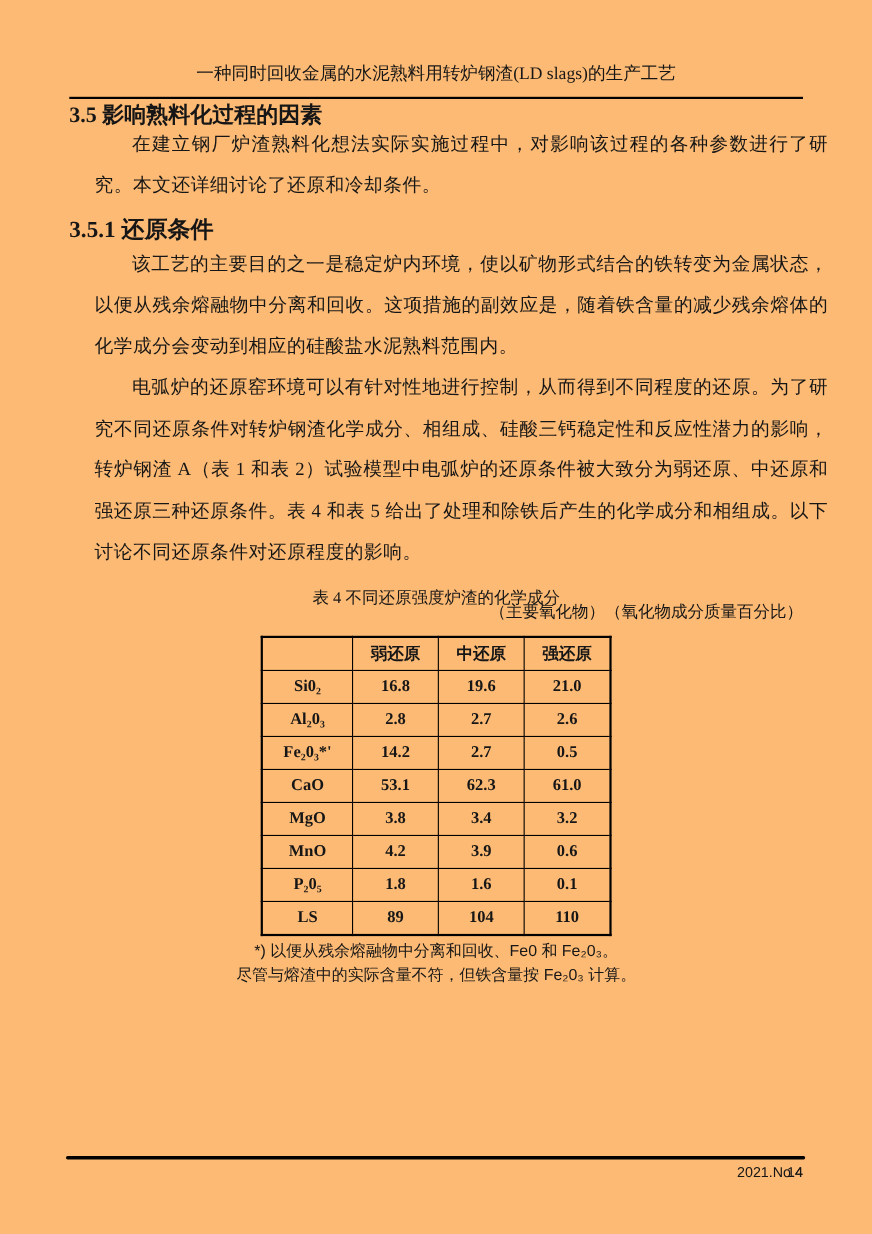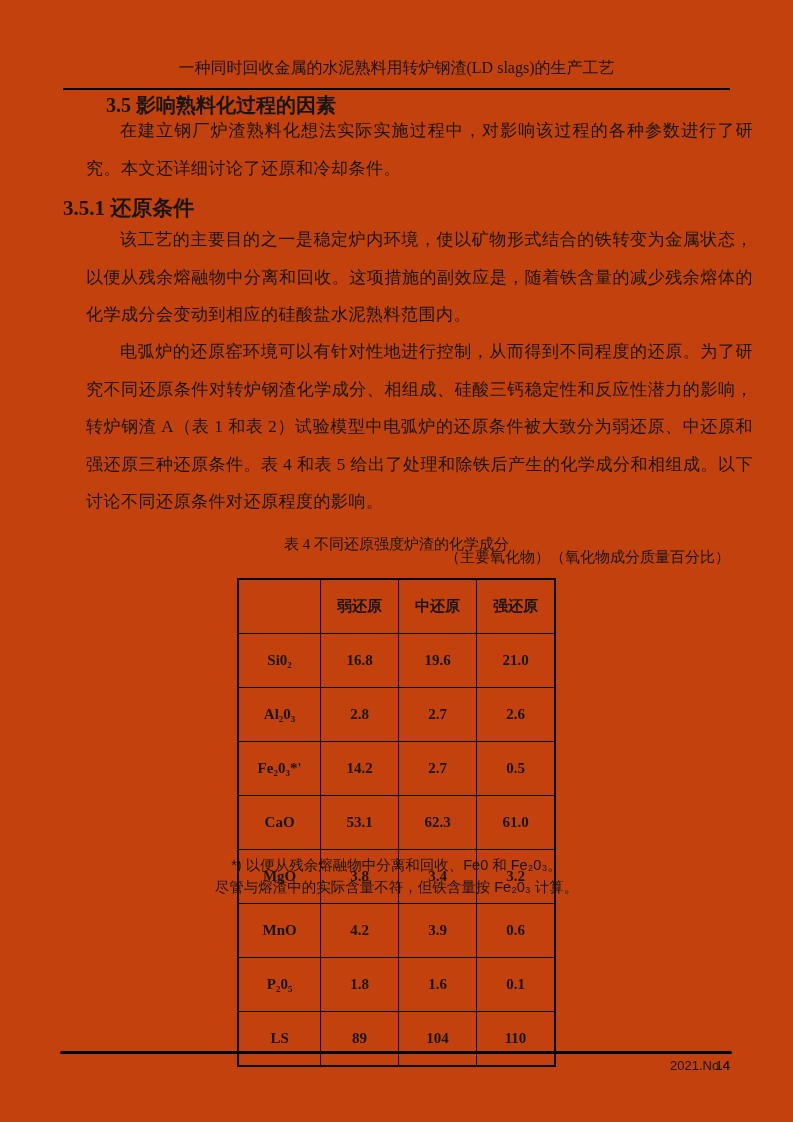--- a/index.html
+++ b/index.html
@@ -4,21 +4,21 @@
 <style>
   html, body {
     margin: 0;
     padding: 0;
     background: #ffffff;
   }
   .page {
     position: relative;
     width: 793px;
     height: 1122px;
-    background: #c2410c;
+    background: #fdba74;
     outline: 1px solid #e3e3e3;
     overflow: hidden;
     font-family: "Liberation Serif", "DejaVu Serif", serif;
     color: #161616;
   }
   
   .header-title {
     position: absolute;
     top: 56px;
     left: 63px;
@@ -38,21 +38,20 @@
   }
   
   .h-section {
     position: absolute;
     top: 92px;
     left: 63px;
     width: 667px;
     font-size: 20px;
     font-weight: 700;
     line-height: 26px;
-    margin-left: 43px;
   }
   .h-subsection {
     position: absolute;
     top: 196px;
     left: 63px;
     width: 667px;
     font-size: 21px;
     font-weight: 700;
     line-height: 25px;
   }
@@ -88,21 +87,21 @@
     top: 578px;
     left: 237px;
     width: 319px;
     border-collapse: collapse;
     border: 2px solid #000000;
     font-size: 15px;
   }
   table.data-table td, table.data-table th {
     border: 1.5px solid #000000;
     height: 29px;
-    padding: 12px 2px;
+    padding: 0 2px;
     text-align: center;
     vertical-align: middle;
     font-weight: 700;
   }
   table.data-table .col-label { width: 80px; }
   table.data-table .col-val   { width: 77px; }
   
   .footnote {
     position: absolute;
     left: 63px;

